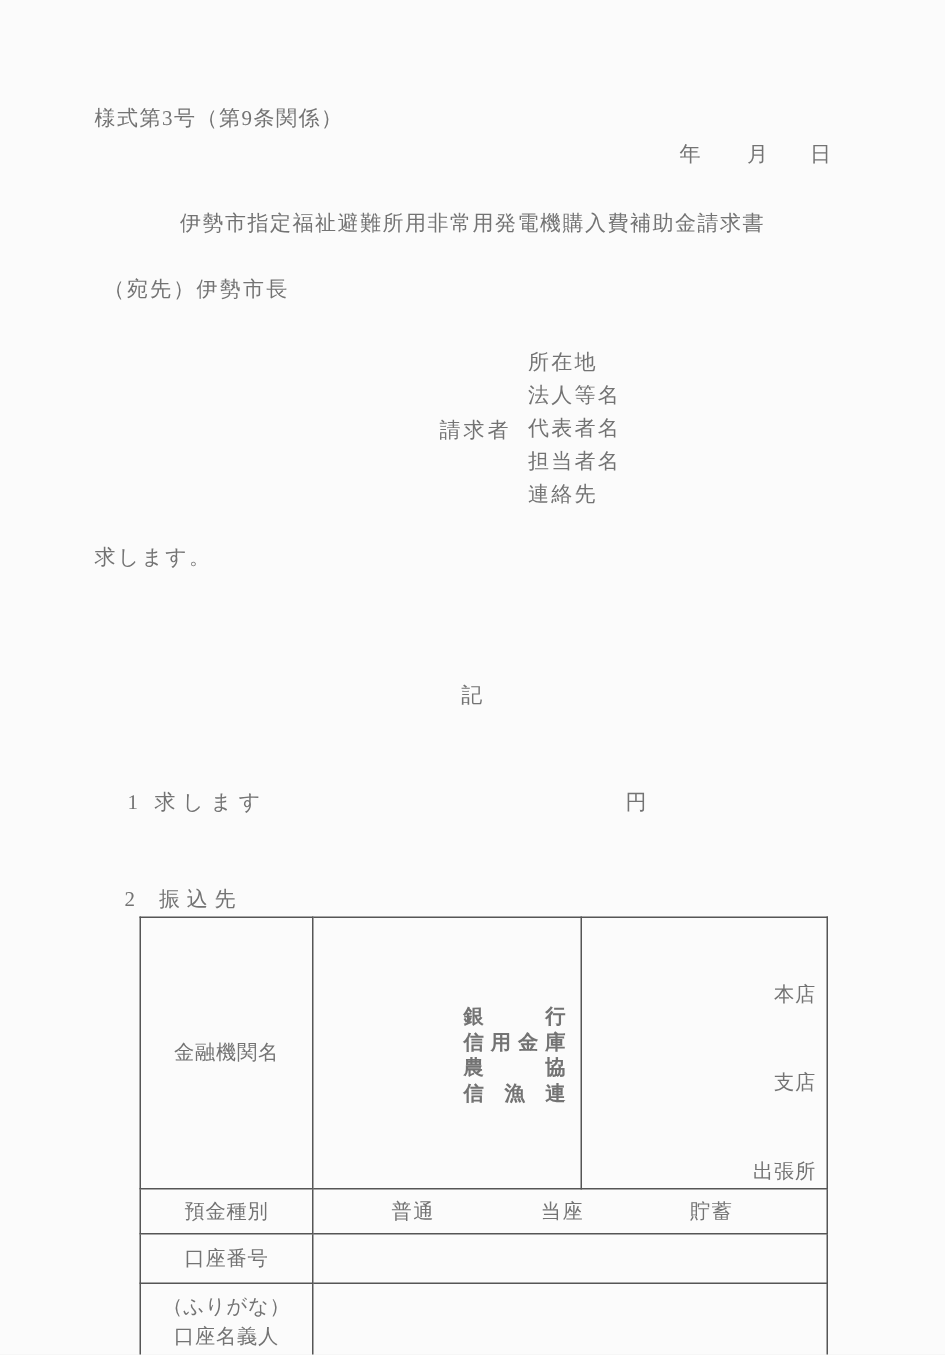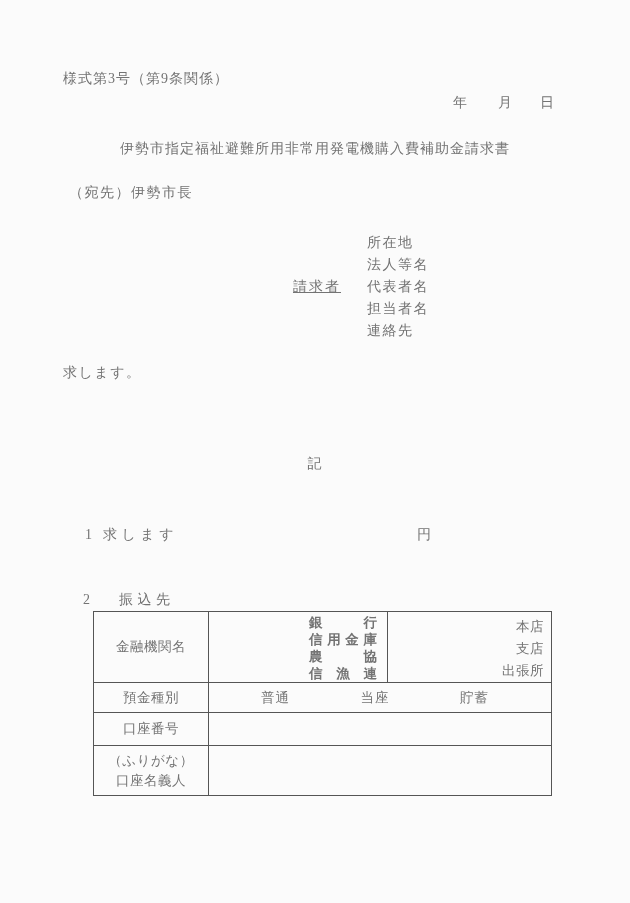--- a/index.html
+++ b/index.html
@@ -28,38 +28,38 @@
     text-align:center;letter-spacing:1px;
     font-size:14px;font-weight:normal;margin:0;
   }
 
   .recipient{left:69px;top:184px;letter-spacing:1.5px;}
 
   .claimant{
     left:293px;top:232px;
     display:flex;align-items:center;
   }
-  .claimant-label{letter-spacing:2px;margin-right:26px;text-decoration:underline;}
+  .claimant-label{letter-spacing:2px;margin-right:11px;}
   .claimant-fields div{line-height:22px;letter-spacing:1.5px;}
 
   .body-par{left:63px;top:361px;line-height:24px;letter-spacing:1.5px;}
   .body-par .seg-year{margin-left:85px;}
   .body-par .seg-month{margin-left:30px;}
   .body-par .seg-day{margin-left:29px;}
   .body-par .seg-dai{margin-left:24px;}
   .body-par .seg-rest{margin-left:53px;}
 
   .ki{left:0;top:455px;width:630px;text-align:center;letter-spacing:1px;}
 
   .item-num{font-family:"Liberation Serif","DejaVu Serif",serif;}
   .item1{left:85px;top:526px;}
   .item1 .item-label{margin-left:11px;letter-spacing:4.5px;}
   .yen{left:417px;top:526px;}
   .item2{left:83px;top:591px;}
-  .item2 .item-label{margin-left:29px;letter-spacing:4.5px;}
+  .item2 .item-label{margin-left:16px;letter-spacing:4.5px;}
 
   table.bank{
     position:absolute;left:93px;top:611px;
     width:457px;border-collapse:collapse;
     font-size:13.5px;table-layout:fixed;
   }
   table.bank td{
     border:1px solid #555555;
     padding:0;vertical-align:middle;
   }
@@ -71,21 +71,21 @@
   td.fin-types-cell{width:178px;vertical-align:top;}
   .fin-types{
     width:68px;margin:2px 10px 0 auto;
   }
   .fin-types div{
     line-height:17px;
     text-align:justify;text-align-last:justify;font-weight:bold;
   }
   td.fin-branch-cell{width:163px;vertical-align:top;}
   .fin-branches{padding:3px 7px 0 0;}
-  .fin-branches div{line-height:22px;text-align:right;letter-spacing:0.5px;}
+  .fin-branches div{line-height:22px;text-align:right;letter-spacing:0.5px;margin-top:37px;}
   .acct-options{
     display:flex;justify-content:space-between;
     padding:0 62px 0 52px;letter-spacing:1px;
   }
   .holder-lines div{line-height:20px;text-align:center;letter-spacing:0.5px;}
 </style>
 </head>
 <body>
 
 <div class="page">

